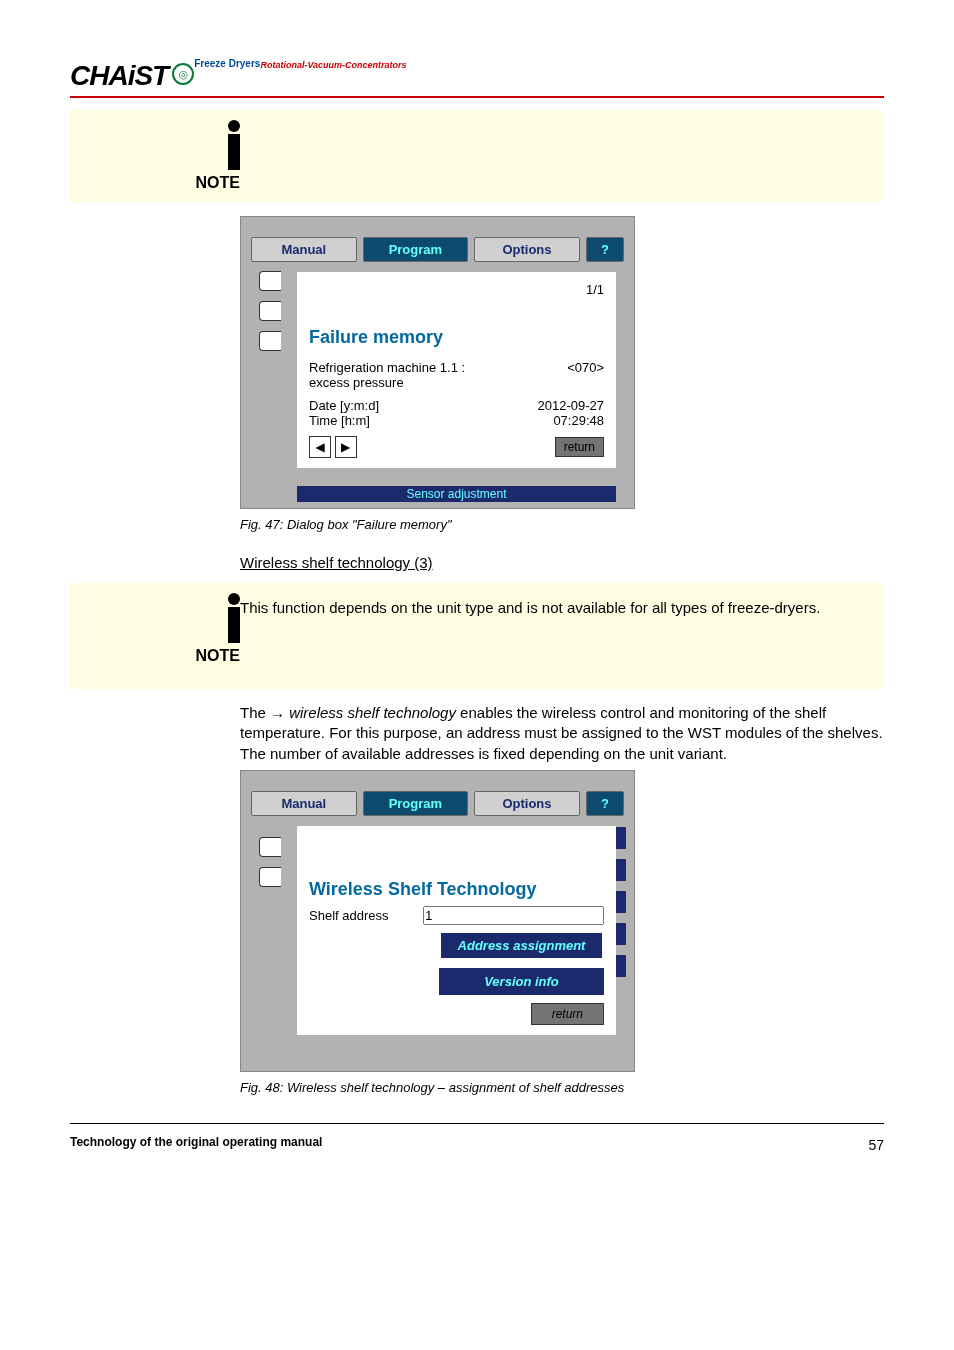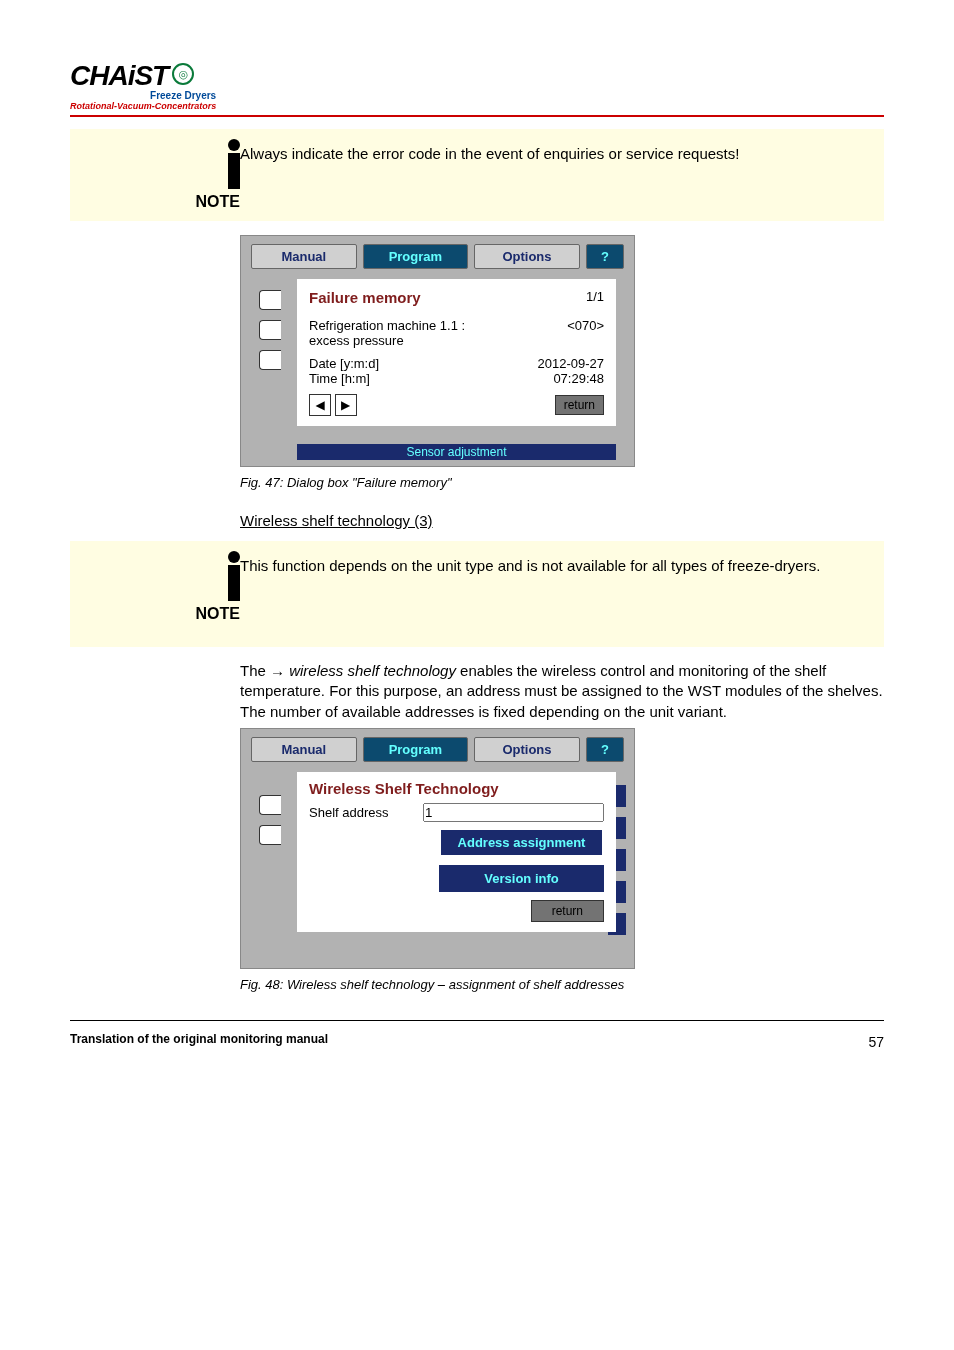--- a/index.html
+++ b/index.html
@@ -1,19 +1,19 @@
 <!DOCTYPE html>
 <html><head>
 <meta charset="utf-8">
 <style>
   * { margin: 0; padding: 0; box-sizing: border-box; }
   body { width: 954px; margin: 0 auto; font-family: Arial, sans-serif; background: #fff; color: #000; }
   .page { padding: 60px 70px 30px; }
   .header-row { display: flex; justify-content: space-between; align-items: flex-start; border-bottom: 2px solid #c00; padding-bottom: 4px; margin-bottom: 12px; }
-  .logo-block { display: flex; flex-direction: column; }
+  .logo-block { display: flex; flex-direction: row; }
   .logo-main { display: flex; align-items: center; gap: 4px; }
   .logo-text { font-family: "Arial Black", sans-serif; font-style: italic; font-weight: 900; font-size: 28px; letter-spacing: -1px; color: #000; }
   .logo-circle { width: 22px; height: 22px; border: 2px solid #0a7a3a; border-radius: 50%; display: flex; align-items: center; justify-content: center; font-size: 11px; color: #0a7a3a; position: relative; top: -2px; }
   .logo-sub1 { color: #004a99; font-size: 10px; font-weight: bold; text-align: right; margin-top: -2px; }
   .logo-sub2 { color: #c00; font-size: 9px; font-weight: bold; font-style: italic; }
   .title-block { text-align: right; }
   .title-line { font-family: "Courier New", monospace; font-style: italic; font-size: 17px; color: #004a99; letter-spacing: 2px; font-weight: bold; }
   .title-plus { font-family: "Brush Script MT", cursive; font-style: italic; }
   .section-heading { color: #c00; font-weight: bold; font-size: 15px; text-align: right; margin-top: 4px; }
   .content-left-margin { margin-left: 170px; }
@@ -23,40 +23,40 @@
   .note-icon-bar { width: 12px; height: 36px; background: #000; }
   .note-label { font-weight: bold; font-size: 16px; margin-top: 4px; }
   .note-text { font-size: 15px; line-height: 1.4; padding-top: 4px; }
   .fig-caption { font-style: italic; font-size: 13px; margin-top: 8px; }
   .underline-heading { text-decoration: underline; font-size: 15px; margin-top: 22px; margin-bottom: 6px; }
   .body-para { font-size: 15px; line-height: 1.35; margin-top: 14px; }
   .italic { font-style: italic; }
   
   .dialog-wrap { width: 395px; margin-top: 14px; }
   .dialog { background: #b2b2b2; border: 1px solid #888; position: relative; }
-  .tabbar { display: flex; gap: 6px; padding: 8px 10px 0; }
+  .tabbar { display: flex; gap: 6px; padding: 20px 10px 0; }
   .tab { flex: 1; text-align: center; font-size: 13px; font-weight: bold; padding: 4px 0; border: 1px solid #666; border-radius: 2px; }
   .tab.blue { background: #0c4a6e; color: #64ffff; }
   .tab.grey { background: #d0d0d0; color: #1a2a6c; }
   .tab.qm { flex: 0.35; }
   .panel { background: #fff; margin: 10px 18px 14px 56px; padding: 8px 12px 10px; font-size: 13px; position: relative; }
-  .panel-title { color: #7f1d1d; font-weight: bold; font-size: 15px; margin-bottom: 6px; }
+  .panel-title { color: #0369a1; font-weight: bold; font-size: 18px; margin-bottom: 6px; margin-top: 45px; }
   .panel-row { display: flex; justify-content: space-between; margin: 2px 0; }
   .btn { border: 1px solid #333; background: #737373; font-size: 12px; padding: 2px 8px; cursor: default; display: inline-block; }
   .btn.dark { background: #1a2a6c; color: #64ffff; border-color: #1a2a6c; font-weight: bold; }
   .btn.dark.lg { padding: 5px 10px; font-size: 13px; }
   .panel .btn-row { display: flex; justify-content: space-between; align-items: center; margin-top: 8px; }
   .arrow-btn { width: 22px; height: 22px; border: 1px solid #333; background: #fff; display: inline-flex; align-items: center; justify-content: center; font-size: 12px; }
   .sensor-strip { position: absolute; left: 56px; right: 18px; bottom: 6px; background: #1a2a6c; color: #64ffff; font-size: 12px; text-align: center; padding: 1px 0; }
   
   .side-glyphs { position: absolute; left: 18px; top: 54px; display: flex; flex-direction: column; gap: 10px; }
   .side-glyphs div { width: 22px; height: 20px; border: 1px solid #333; border-right: none; border-radius: 4px 0 0 4px; background: #fff; }
   
   .panel2 { background: #fff; margin: 10px 18px 14px 56px; padding: 8px 12px 10px; font-size: 13px; position: relative; }
-  .btn-stack { display: flex; flex-direction: column; gap: 8px; align-items: flex-end; margin-top: 6px; }
+  .btn-stack { display: flex; flex-direction: column; gap: 8px; align-items: flex-end; margin-top: 6px; font-style: italic; }
   .btn-stack .btn, .btn-stack .btn.dark { width: 165px; text-align: center; }
   .side-slots { position: absolute; right: 8px; top: 56px; display: flex; flex-direction: column; gap: 10px; }
   .side-slots div { width: 18px; height: 22px; background: #1a2a6c; border: 1px solid #1a2a6c; }
   
   .footer { border-top: 1px solid #000; margin-top: 28px; padding-top: 8px; display: flex; justify-content: space-between; align-items: flex-end; font-size: 12px; }
   .footer .left { line-height: 1.8; }
   .footer .pno { font-size: 14px; }
 </style>
 </head>
 <body>
@@ -73,21 +73,20 @@
       <span class="logo-sub2">Rotational-Vacuum-Concentrators</span>
     </div>
   </div>
 
   <div class="note-block">
     <div class="note-icon-col">
       <div class="note-icon-dot"></div>
       <div class="note-icon-bar"></div>
       <div class="note-label">NOTE</div>
     </div>
-    <div class="note-text">Always indicate the error code in the event of enquiries or service requests!</div>
   </div>
 
   <div class="content-left-margin">
     <div class="dialog-wrap">
       <div class="dialog">
         <div class="tabbar">
           <div class="tab grey">Manual</div>
           <div class="tab blue">Program</div>
           <div class="tab grey">Options</div>
           <div class="tab blue qm">?</div>
@@ -180,18 +179,18 @@
           </div>
         </div>
         <div style="height:22px;"></div>
       </div>
     </div>
     <div class="fig-caption">Fig. 48: Wireless shelf technology – assignment of shelf addresses</div>
   </div>
 
   <div class="footer">
     <div class="left">
-      <div style="font-weight:bold;">Translation of the original monitoring manual</div>
+      <div style="font-weight:bold;">Technology of the original operating manual</div>
     </div>
     <div class="pno">57</div>
   </div>
 
 </div>
 
 </body></html>

